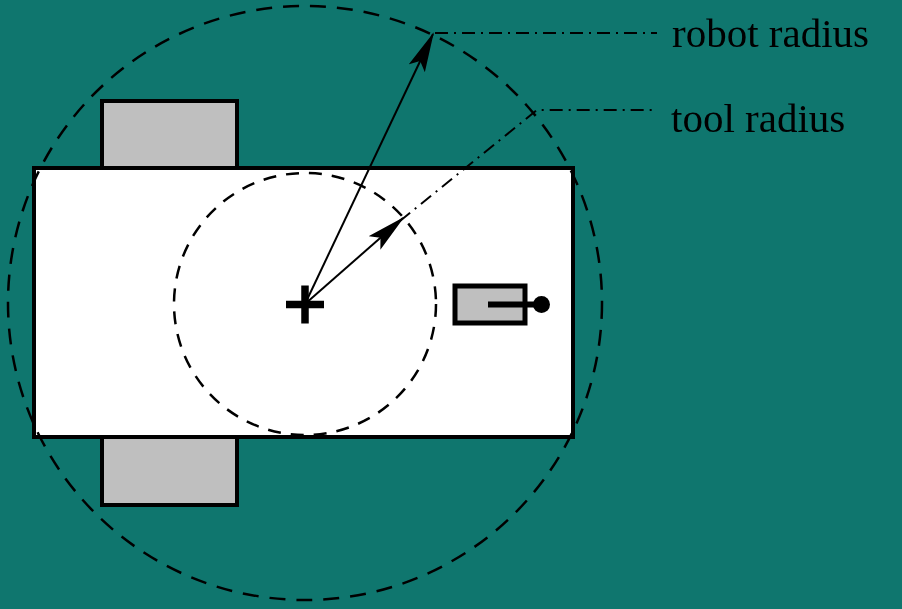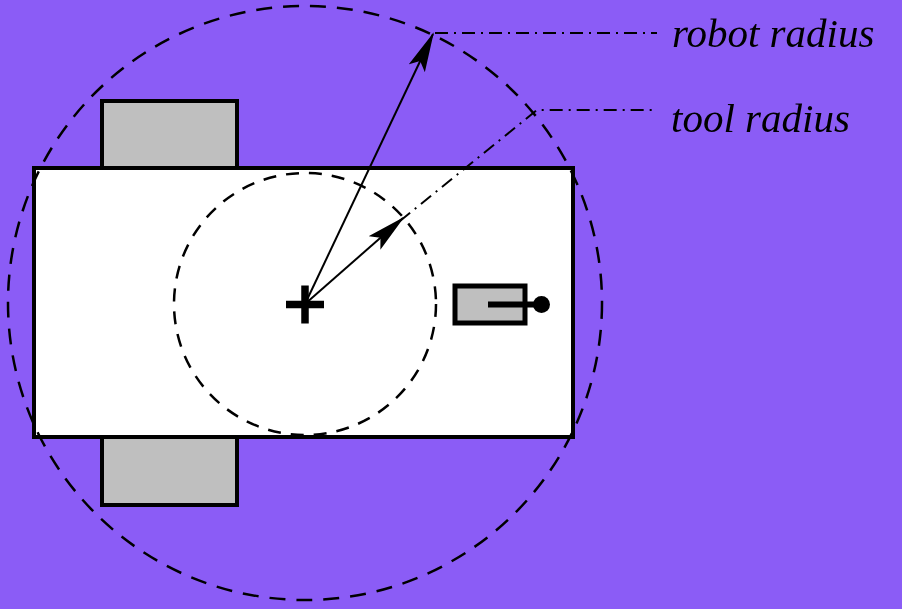--- a/index.html
+++ b/index.html
@@ -4,24 +4,23 @@
 <style>
   html, body {
     margin: 0;
     padding: 0;
     background: #ffffff;
   }
   .stage {
     position: relative;
     width: 902px;
     height: 609px;
-    background: #8b5cf6;
+    background: #0f766e;
     overflow: hidden;
     font-family: "Liberation Serif", "DejaVu Serif", serif;
-    font-style: italic;
   }
   svg { display: block; }
   text.radius-label {
     font-family: "Liberation Serif", "DejaVu Serif", serif;
     font-size: 41px;
     fill: #000000;
   }
 </style>
 </head>
 <body>

